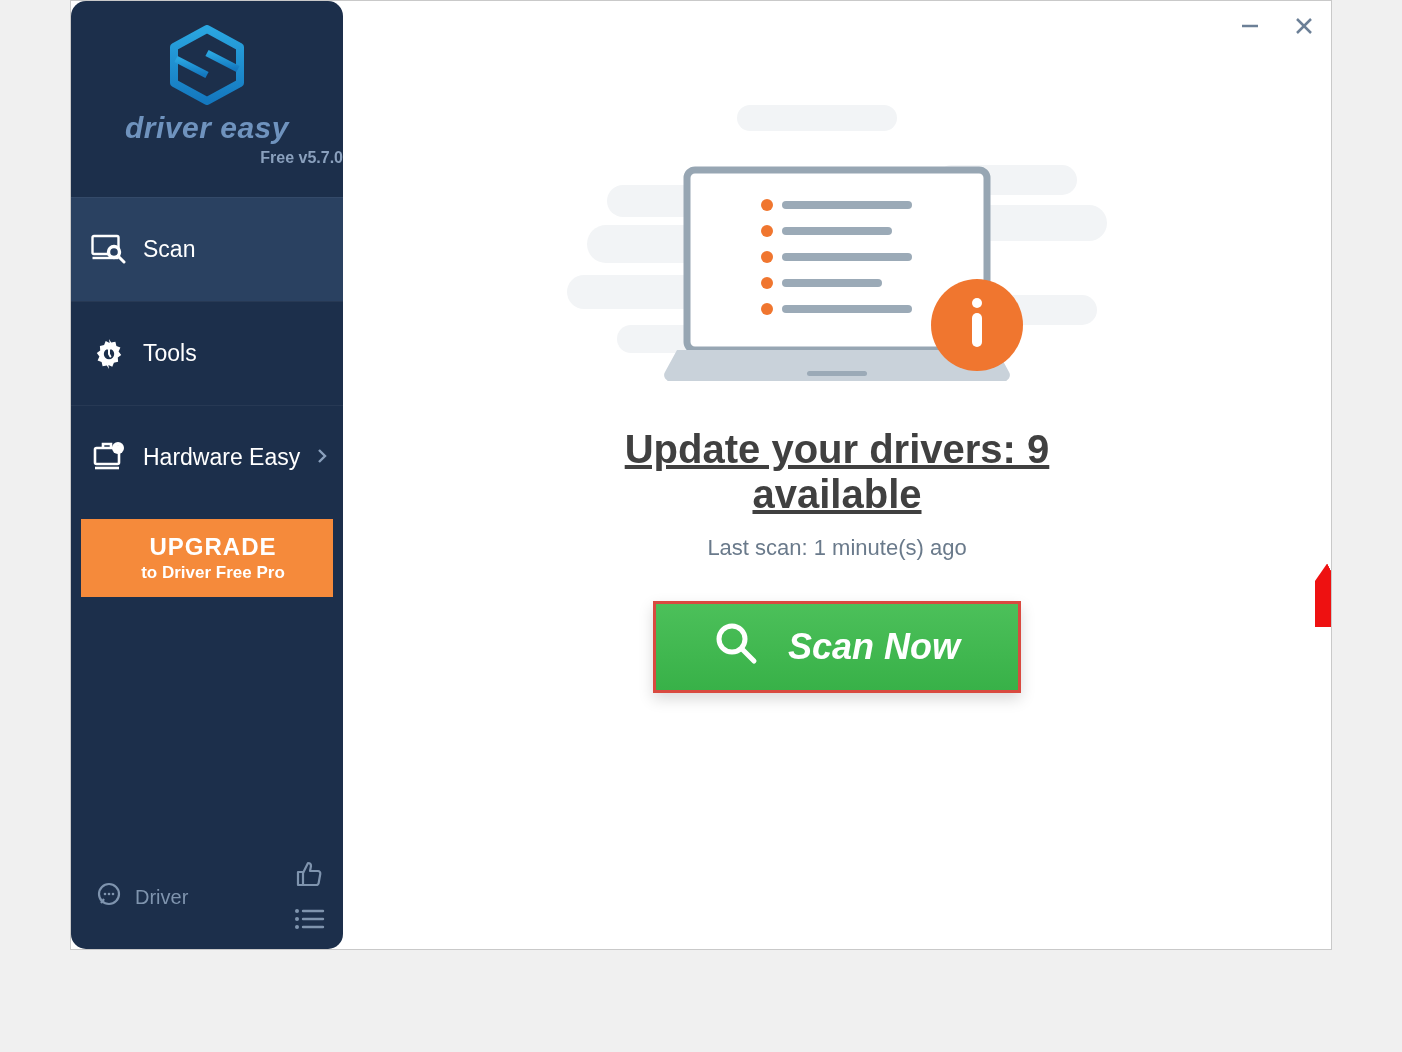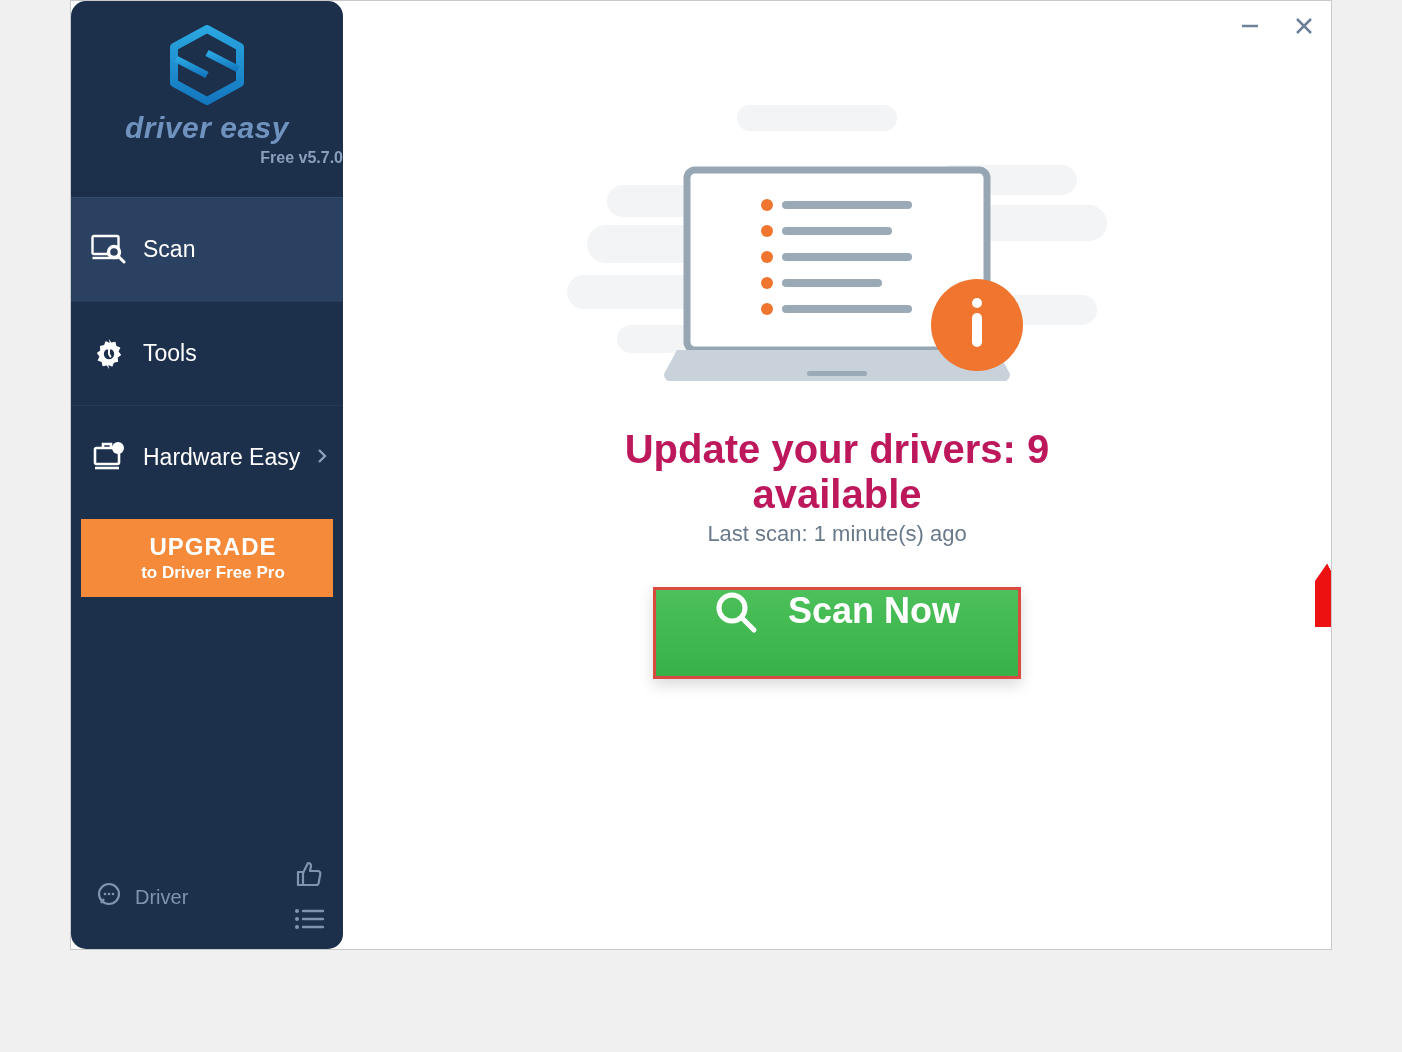--- a/index.html
+++ b/index.html
@@ -149,42 +149,45 @@
   .hero {
     position: absolute;
     left: 50%;
     top: 74px;
     transform: translateX(-50%);
     text-align: center;
   }
   .headline {
     font-size: 40px;
     font-weight: 800;
-    color: #be185d;
+    color: #404040;
     margin-top: 28px;
+    text-decoration: underline;
   }
   .subline {
     font-size: 22px;
     color: #6a7a8b;
-    margin-top: 4px;
+    margin-top: 18px;
   }
   .scan-btn {
     display: inline-flex;
+    align-items: center;
     justify-content: center;
     gap: 30px;
     margin-top: 40px;
     width: 368px;
     height: 92px;
     background: linear-gradient(#4cc05a, #38b148);
     color: #ffffff;
     font-size: 36px;
     font-weight: 700;
     border: 3px solid #d94a40;
     box-shadow: 0 6px 14px rgba(0,0,0,0.15);
     cursor: pointer;
+    font-style: italic;
   }
   .arrow-annotation {
     position: absolute;
     left: 972px;
     top: 536px;
     pointer-events: none;
   }
 </style>
 </head>
 <body>

